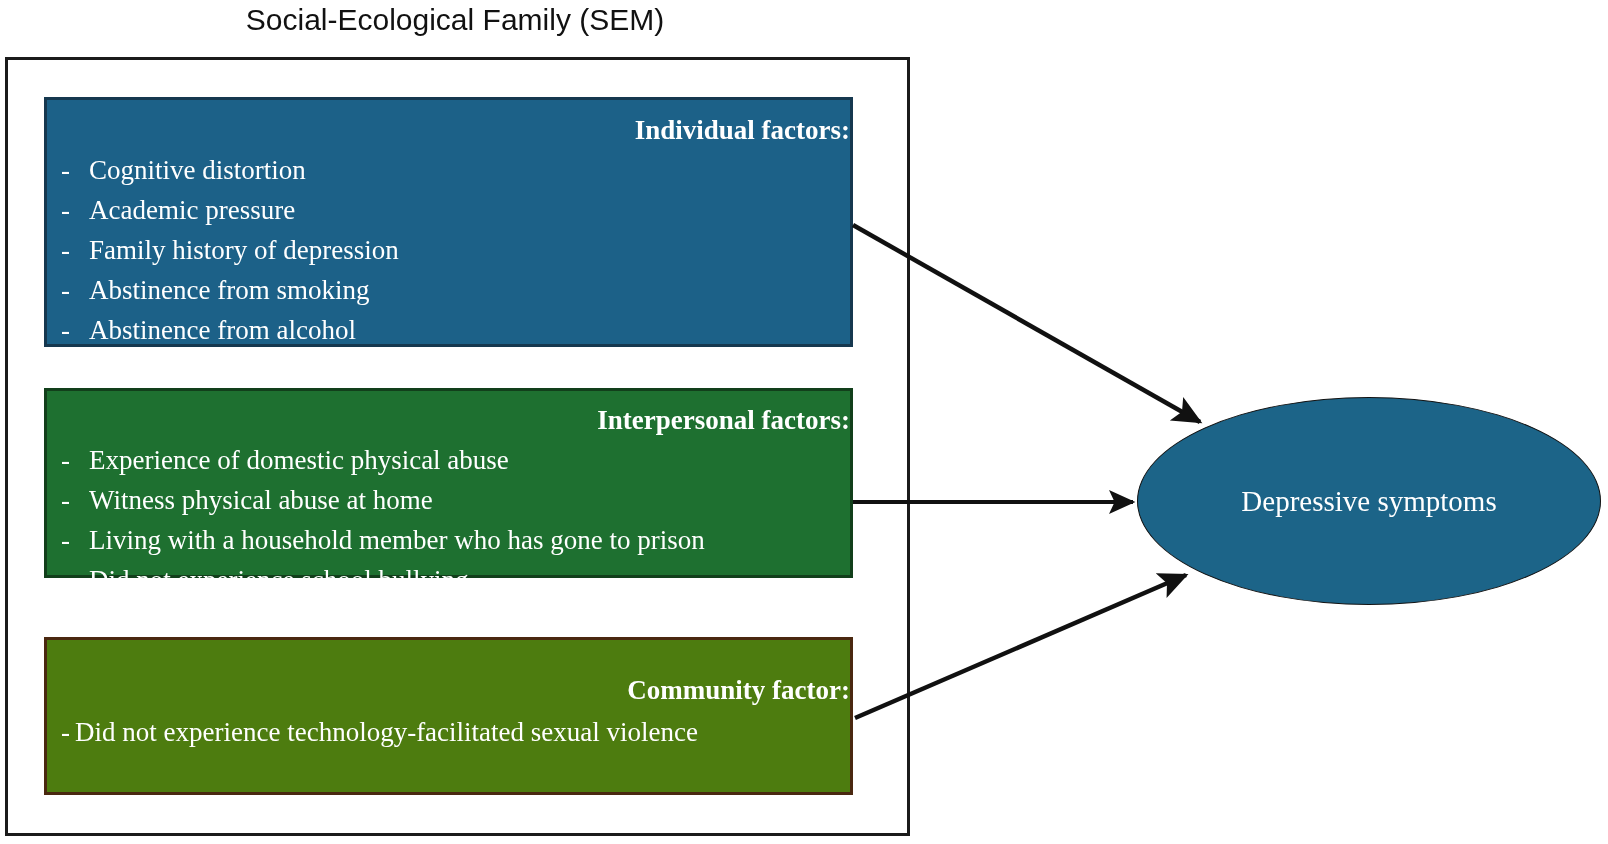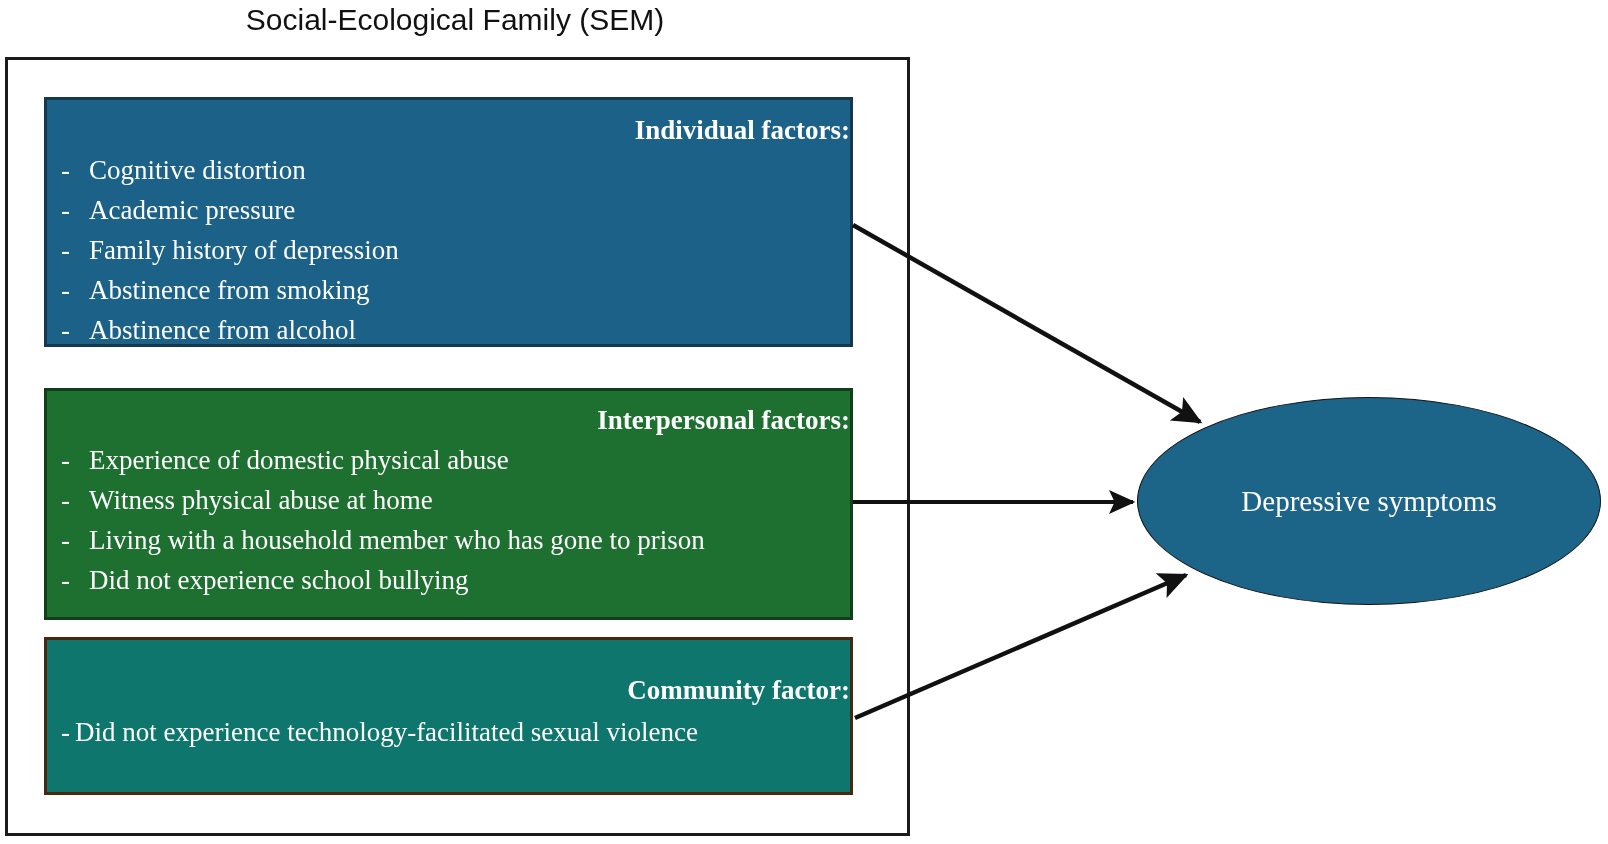--- a/index.html
+++ b/index.html
@@ -85,21 +85,21 @@
     width: 809px;
     height: 250px;
     background: #1c6188;
     border: 3px solid #16384f;
     padding: 10px 0 0 14px;
   }
   #box-interpersonal {
     left: 44px;
     top: 388px;
     width: 809px;
-    height: 232px;
+    height: 190px;
     background: #1e7030;
     border: 3px solid #123f1b;
     padding: 9px 0 12px 14px;
   }
   #box-community {
     left: 44px;
     top: 637px;
     width: 809px;
     height: 158px;
     background: #e87a36;
@@ -190,21 +190,21 @@
     <div class="box-line">
       <span class="bullet-dash">-</span>
       <span class="bullet-text">Living with a household member who has gone to prison</span>
     </div>
     <div class="box-line">
       <span class="bullet-dash">-</span>
       <span class="bullet-text">Did not experience school bullying</span>
     </div>
   </div>
 
-  <div class="factor-box" id="box-community" style="background: #0f766e; border-color: rgb(74, 40, 16); color: rgb(255, 255, 255);">
+  <div class="factor-box" id="box-community" style="background: #4d7c0f; border-color: rgb(74, 40, 16); color: rgb(255, 255, 255);">
     <div class="box-heading">Community factor:</div>
     <div class="box-line">
       <span class="bullet-dash">-</span>
       <span class="bullet-text">Did not experience technology-facilitated sexual violence</span>
     </div>
   </div>
 
   <div class="outcome-ellipse" style="background: rgb(28, 100, 136); border-color: rgb(18, 18, 18);">
     <span class="ellipse-label" style="color: rgb(255, 255, 255);">Depressive symptoms</span>
   </div>

